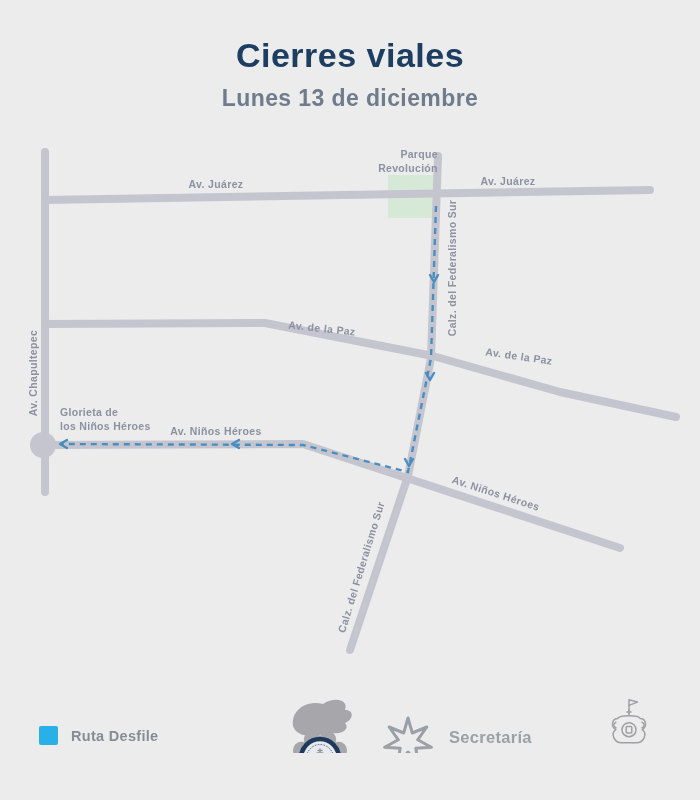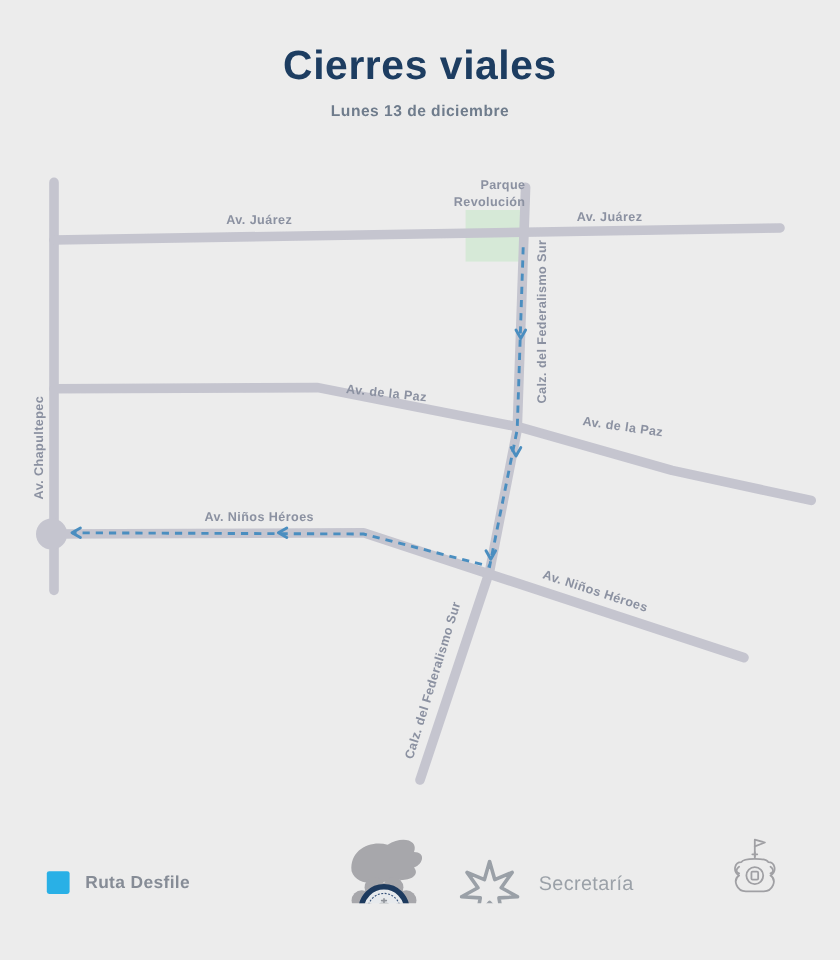--- a/index.html
+++ b/index.html
@@ -3,21 +3,21 @@
 <meta charset="utf-8">
 <style>
   html,body{margin:0;padding:0;background:var(--c-background,#ececec);}
   .canvas{position:relative;width:700px;height:753px;overflow:hidden;
     background:var(--c-background,#ececec);
     font-family:"Liberation Sans", sans-serif;}
   
   .header{position:absolute;top:0;left:0;width:100%;text-align:center;z-index:3;}
   .title{margin:36px 0 0 0;font-size:34px;font-weight:bold;letter-spacing:.5px;
     color:var(--c-title,#1d3d61);}
-  .subtitle{margin:10px 0 0 0;font-size:13px;font-weight:bold;letter-spacing:.4px;
+  .subtitle{margin:10px 0 0 0;font-size:23px;font-weight:bold;letter-spacing:.4px;
     color:var(--c-subtitle,#6f7c8c);}
   
   #map-svg{position:absolute;left:0;top:0;z-index:1;}
   .park{fill:var(--c-park,#d6e9d7);}
   .road{stroke:var(--c-road,#c5c5cf);stroke-width:8;fill:none;
     stroke-linecap:round;stroke-linejoin:round;}
   .glorieta{fill:var(--c-road,#c5c5cf);}
   .route{stroke:var(--c-route,#4a8ec0);stroke-width:2.4;fill:none;
     stroke-dasharray:6 5;}
   .arrow{stroke:var(--c-route,#4a8ec0);stroke-width:2.4;fill:none;
@@ -31,21 +31,21 @@
   .place-label.centered{transform:translate(-50%,-50%);text-align:right;}
   
   .legend{position:absolute;left:39px;top:726px;display:flex;align-items:center;z-index:3;}
   .legend-swatch{width:19px;height:19px;border-radius:2px;
     background:var(--c-legend-swatch,#29b0e6);}
   .legend-label{margin-left:13px;font-size:14.5px;font-weight:bold;letter-spacing:.3px;
     color:var(--c-legend-label,#868c96);}
   
   .logo{position:absolute;z-index:3;}
   .secretaria-text{position:absolute;left:449px;top:726px;z-index:3;
-    font-size:16.5px;font-weight:normal;line-height:1.45;letter-spacing:.3px;
+    font-size:16.5px;font-weight:bold;line-height:1.45;letter-spacing:.3px;
     color:var(--c-logo-gray,#9ba1a8);}
   .jalisco-block{position:absolute;left:586px;top:696px;width:86px;text-align:center;z-index:3;}
   .jalisco-word{font-family:"Liberation Serif", serif;font-weight:bold;font-size:24px;
     color:var(--c-logo-gray,#9ba1a8);margin-top:1px;}
   .jalisco-sub{font-size:6.5px;font-weight:bold;letter-spacing:1.1px;
     color:var(--c-logo-gray,#9ba1a8);margin-top:2px;}
 </style>
 </head>
 <body>
 
@@ -81,20 +81,24 @@
     <div class="street-label" style="left:508px;top:181px;">Av. Juárez</div>
     <div class="place-label centered" style="left:408px;top:162px;">
       <div>Parque</div>
       <div>Revolución</div>
     </div>
     <div class="street-label" style="left:452px;top:268px;transform:translate(-50%,-50%) rotate(-90deg);">Calz. del Federalismo Sur</div>
     <div class="street-label" style="left:361px;top:567px;transform:translate(-50%,-50%) rotate(-73deg);">Calz. del Federalismo Sur</div>
     <div class="street-label" style="left:322px;top:328px;transform:translate(-50%,-50%) rotate(6deg);">Av. de la Paz</div>
     <div class="street-label" style="left:519px;top:356px;transform:translate(-50%,-50%) rotate(8deg);">Av. de la Paz</div>
     <div class="street-label" style="left:33px;top:373px;transform:translate(-50%,-50%) rotate(-90deg);">Av. Chapultepec</div>
+    <div class="place-label" style="left:60px;top:406px;">
+      <div>Glorieta de</div>
+      <div>los Niños Héroes</div>
+    </div>
     <div class="street-label" style="left:216px;top:431px;">Av. Niños Héroes</div>
     <div class="street-label" style="left:496px;top:493px;transform:translate(-50%,-50%) rotate(18deg);">Av. Niños Héroes</div>
   </div>
 
   <div class="legend">
     <div class="legend-swatch"></div>
     <div class="legend-label">Ruta Desfile</div>
   </div>
 
   <svg class="logo" style="left:287px;top:696px;" width="70" height="95" viewBox="0 0 70 95">

